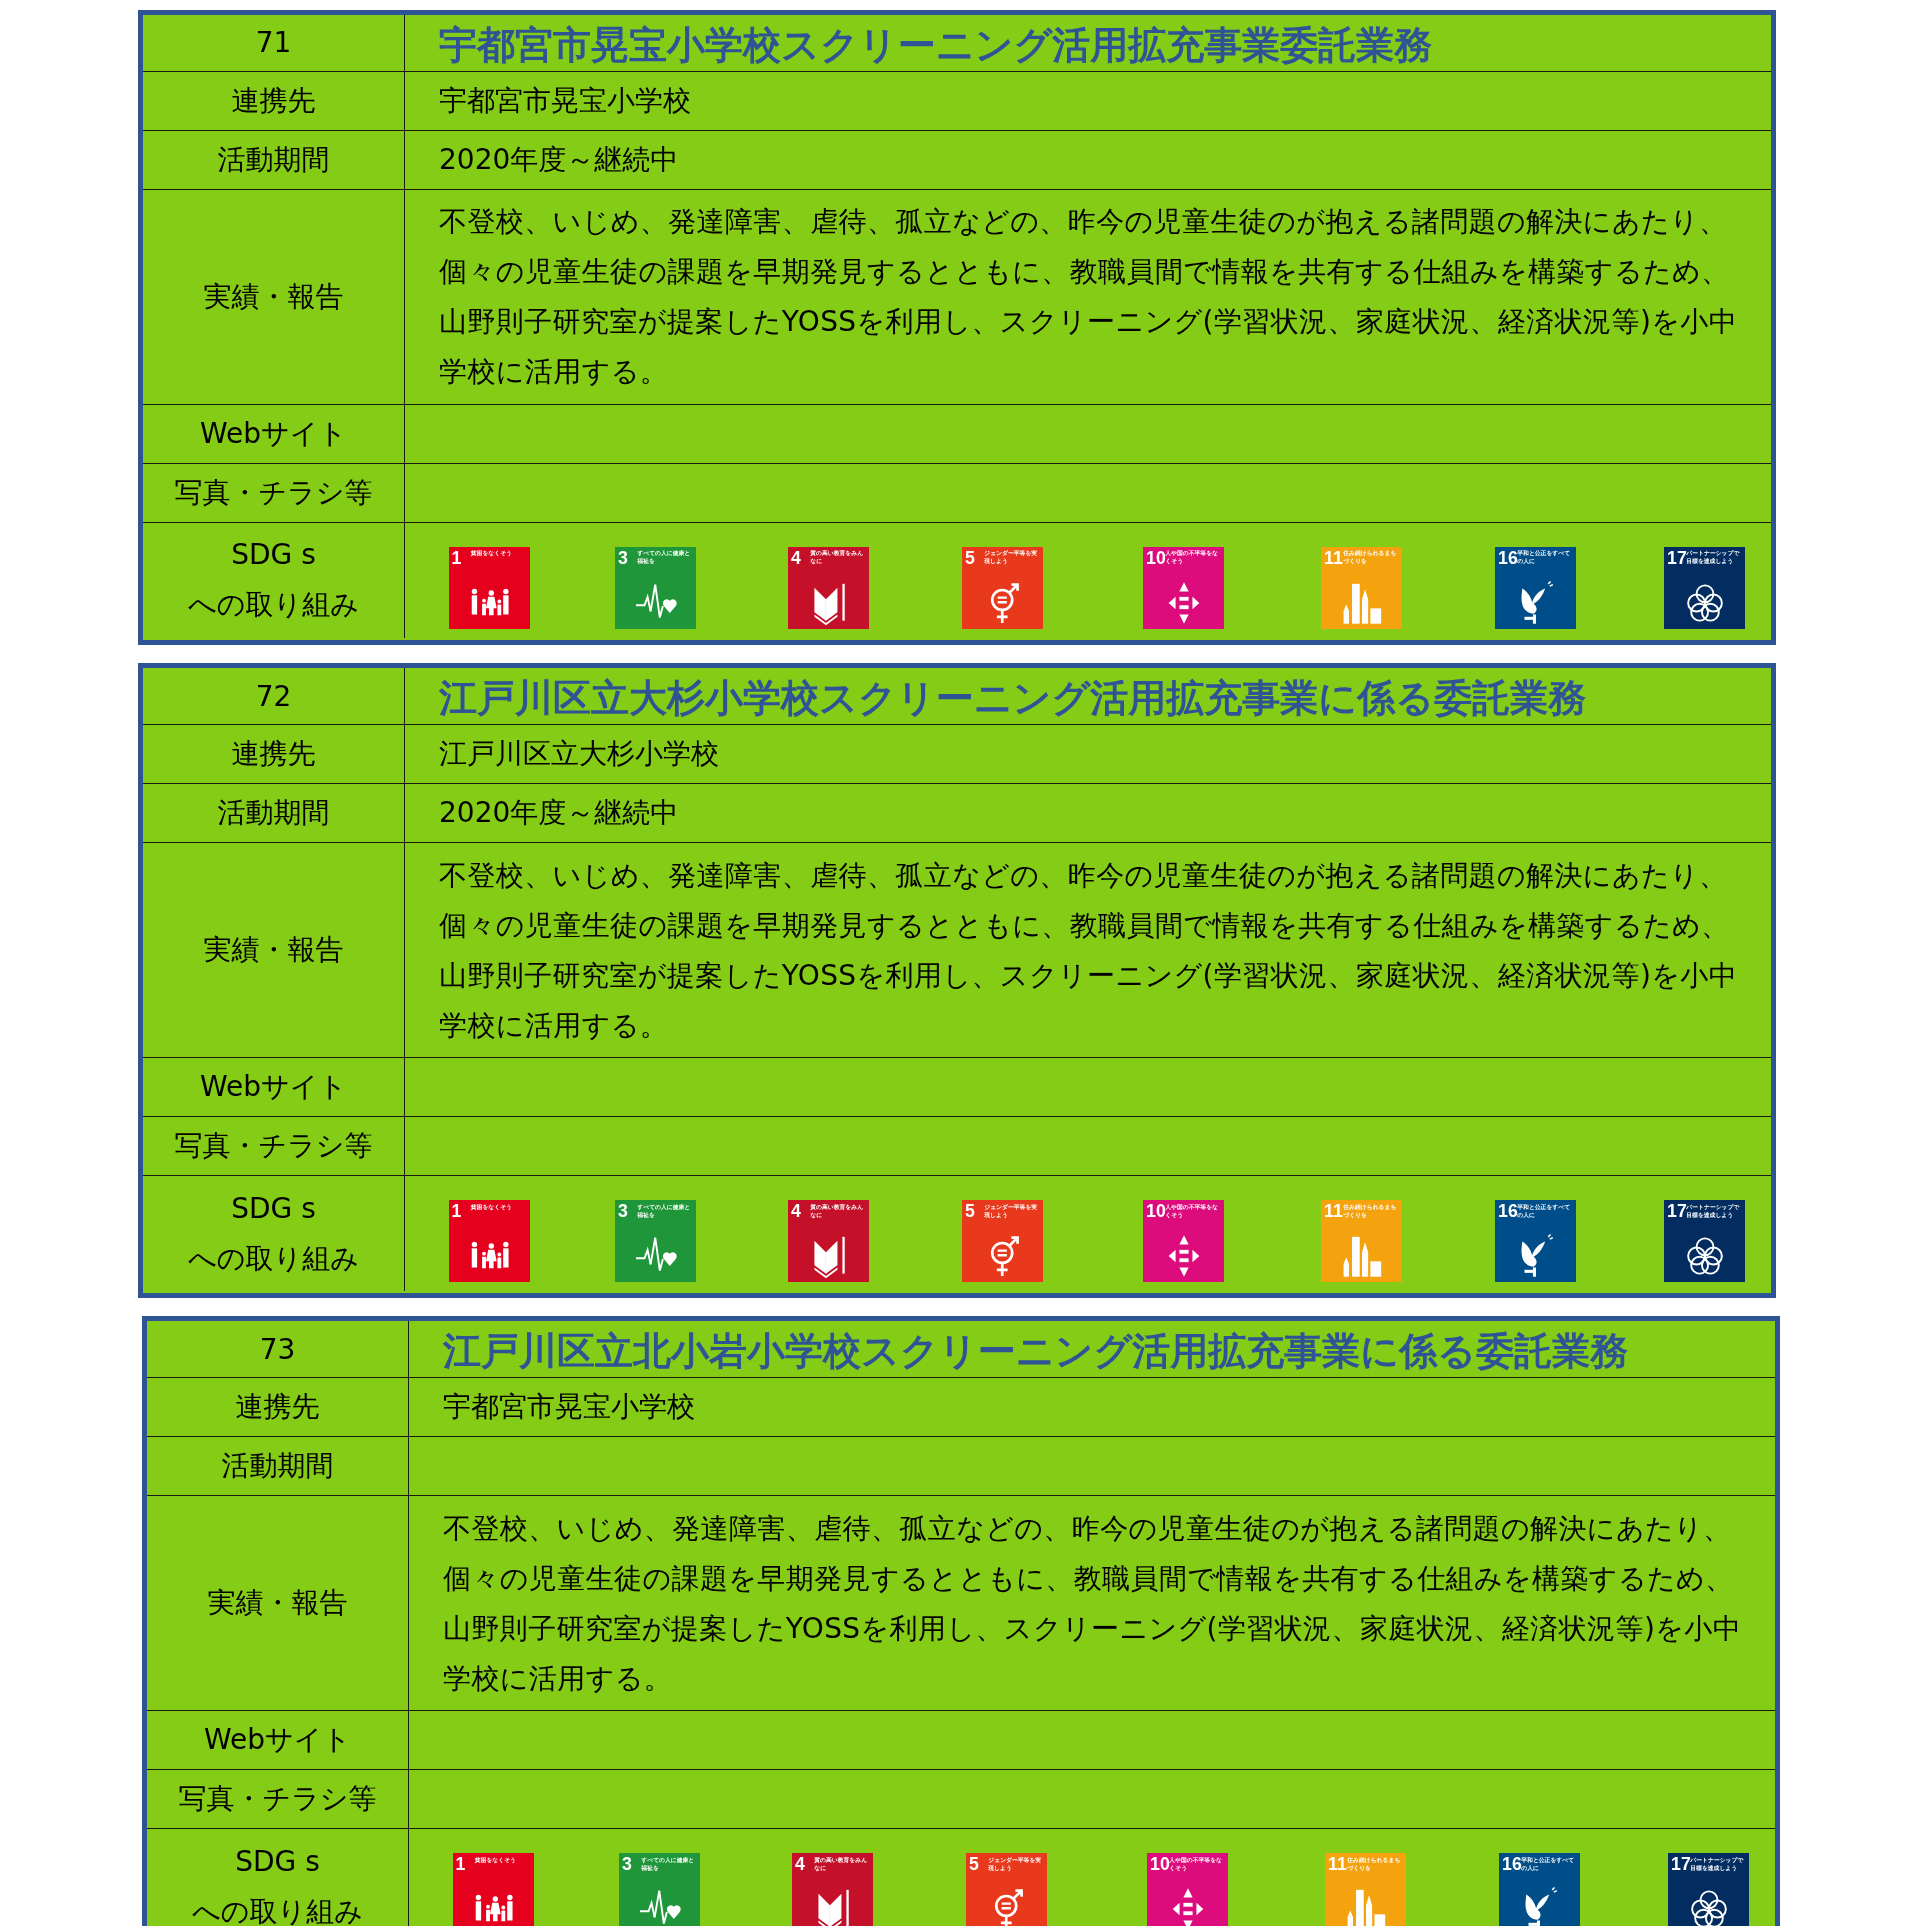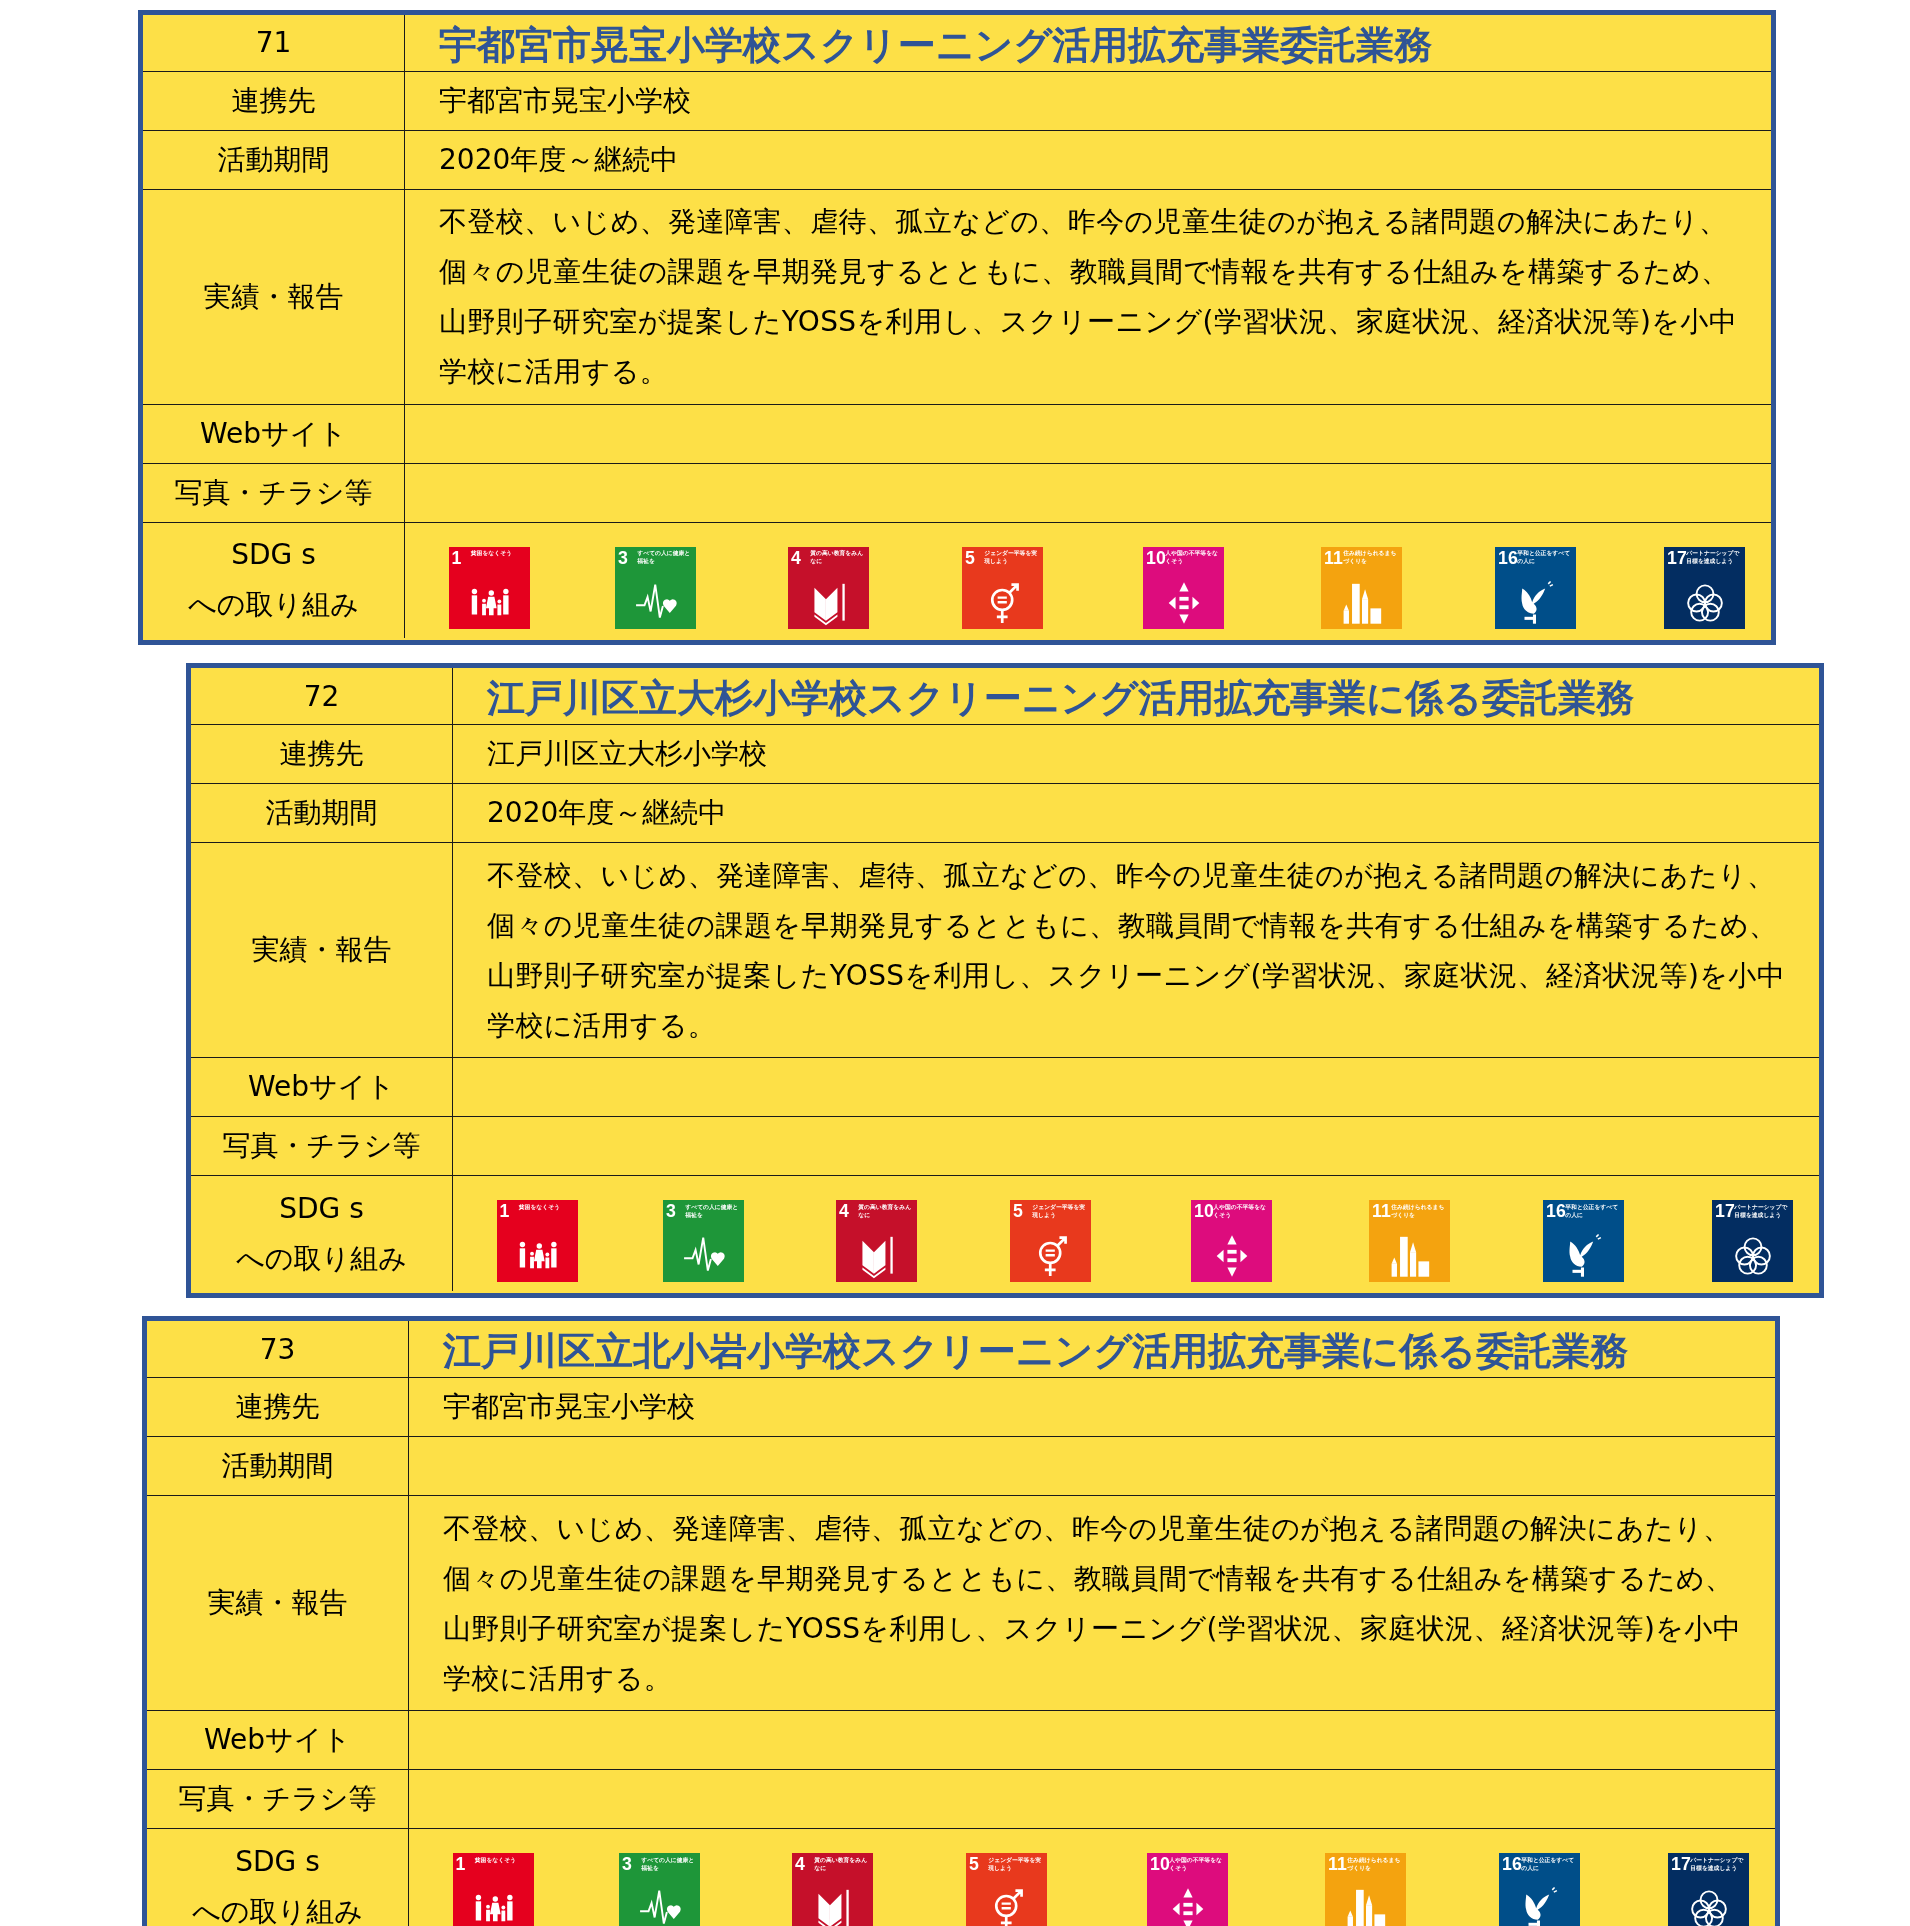--- a/index.html
+++ b/index.html
@@ -13,21 +13,21 @@
     position: relative;
     overflow: hidden;
     font-family: "DejaVu Sans", "Liberation Sans", sans-serif;
     color: #000000;
   }
   .block {
     position: absolute;
     width: 1628px;
     height: 625px;
     border: 5.4px solid #2F5496;
-    background: #fde047;
+    background: #84cc16;
     box-sizing: content-box;
   }
   .row {
     display: flex;
     border-bottom: 1.2px solid #1a1a1a;
     box-sizing: border-box;
   }
   .row:last-child { border-bottom: none; gap: 20px; }
   .label {
     width: 262px;
@@ -248,21 +248,21 @@
                 <circle cx="82" cy="60" r="22"></circle>
                 <circle cx="46" cy="84" r="22"></circle>
                 <circle cx="74" cy="84" r="22"></circle>
               </svg>
             </span>
           </div>
         </div>
     </div>
   </section>
 
-  <section class="block" style="left: 138px; top: 663px; margin-left: 48px;">
+  <section class="block" style="left: 138px; top: 663px;">
     <div class="row h-header">
       <div class="label number-label">72</div>
       <div class="value title">江戸川区立大杉小学校スクリーニング活用拡充事業に係る委託業務</div>
     </div>
     <div class="row h-std">
       <div class="label">連携先</div>
       <div class="value">江戸川区立大杉小学校</div>
     </div>
     <div class="row h-std">
       <div class="label">活動期間</div>

